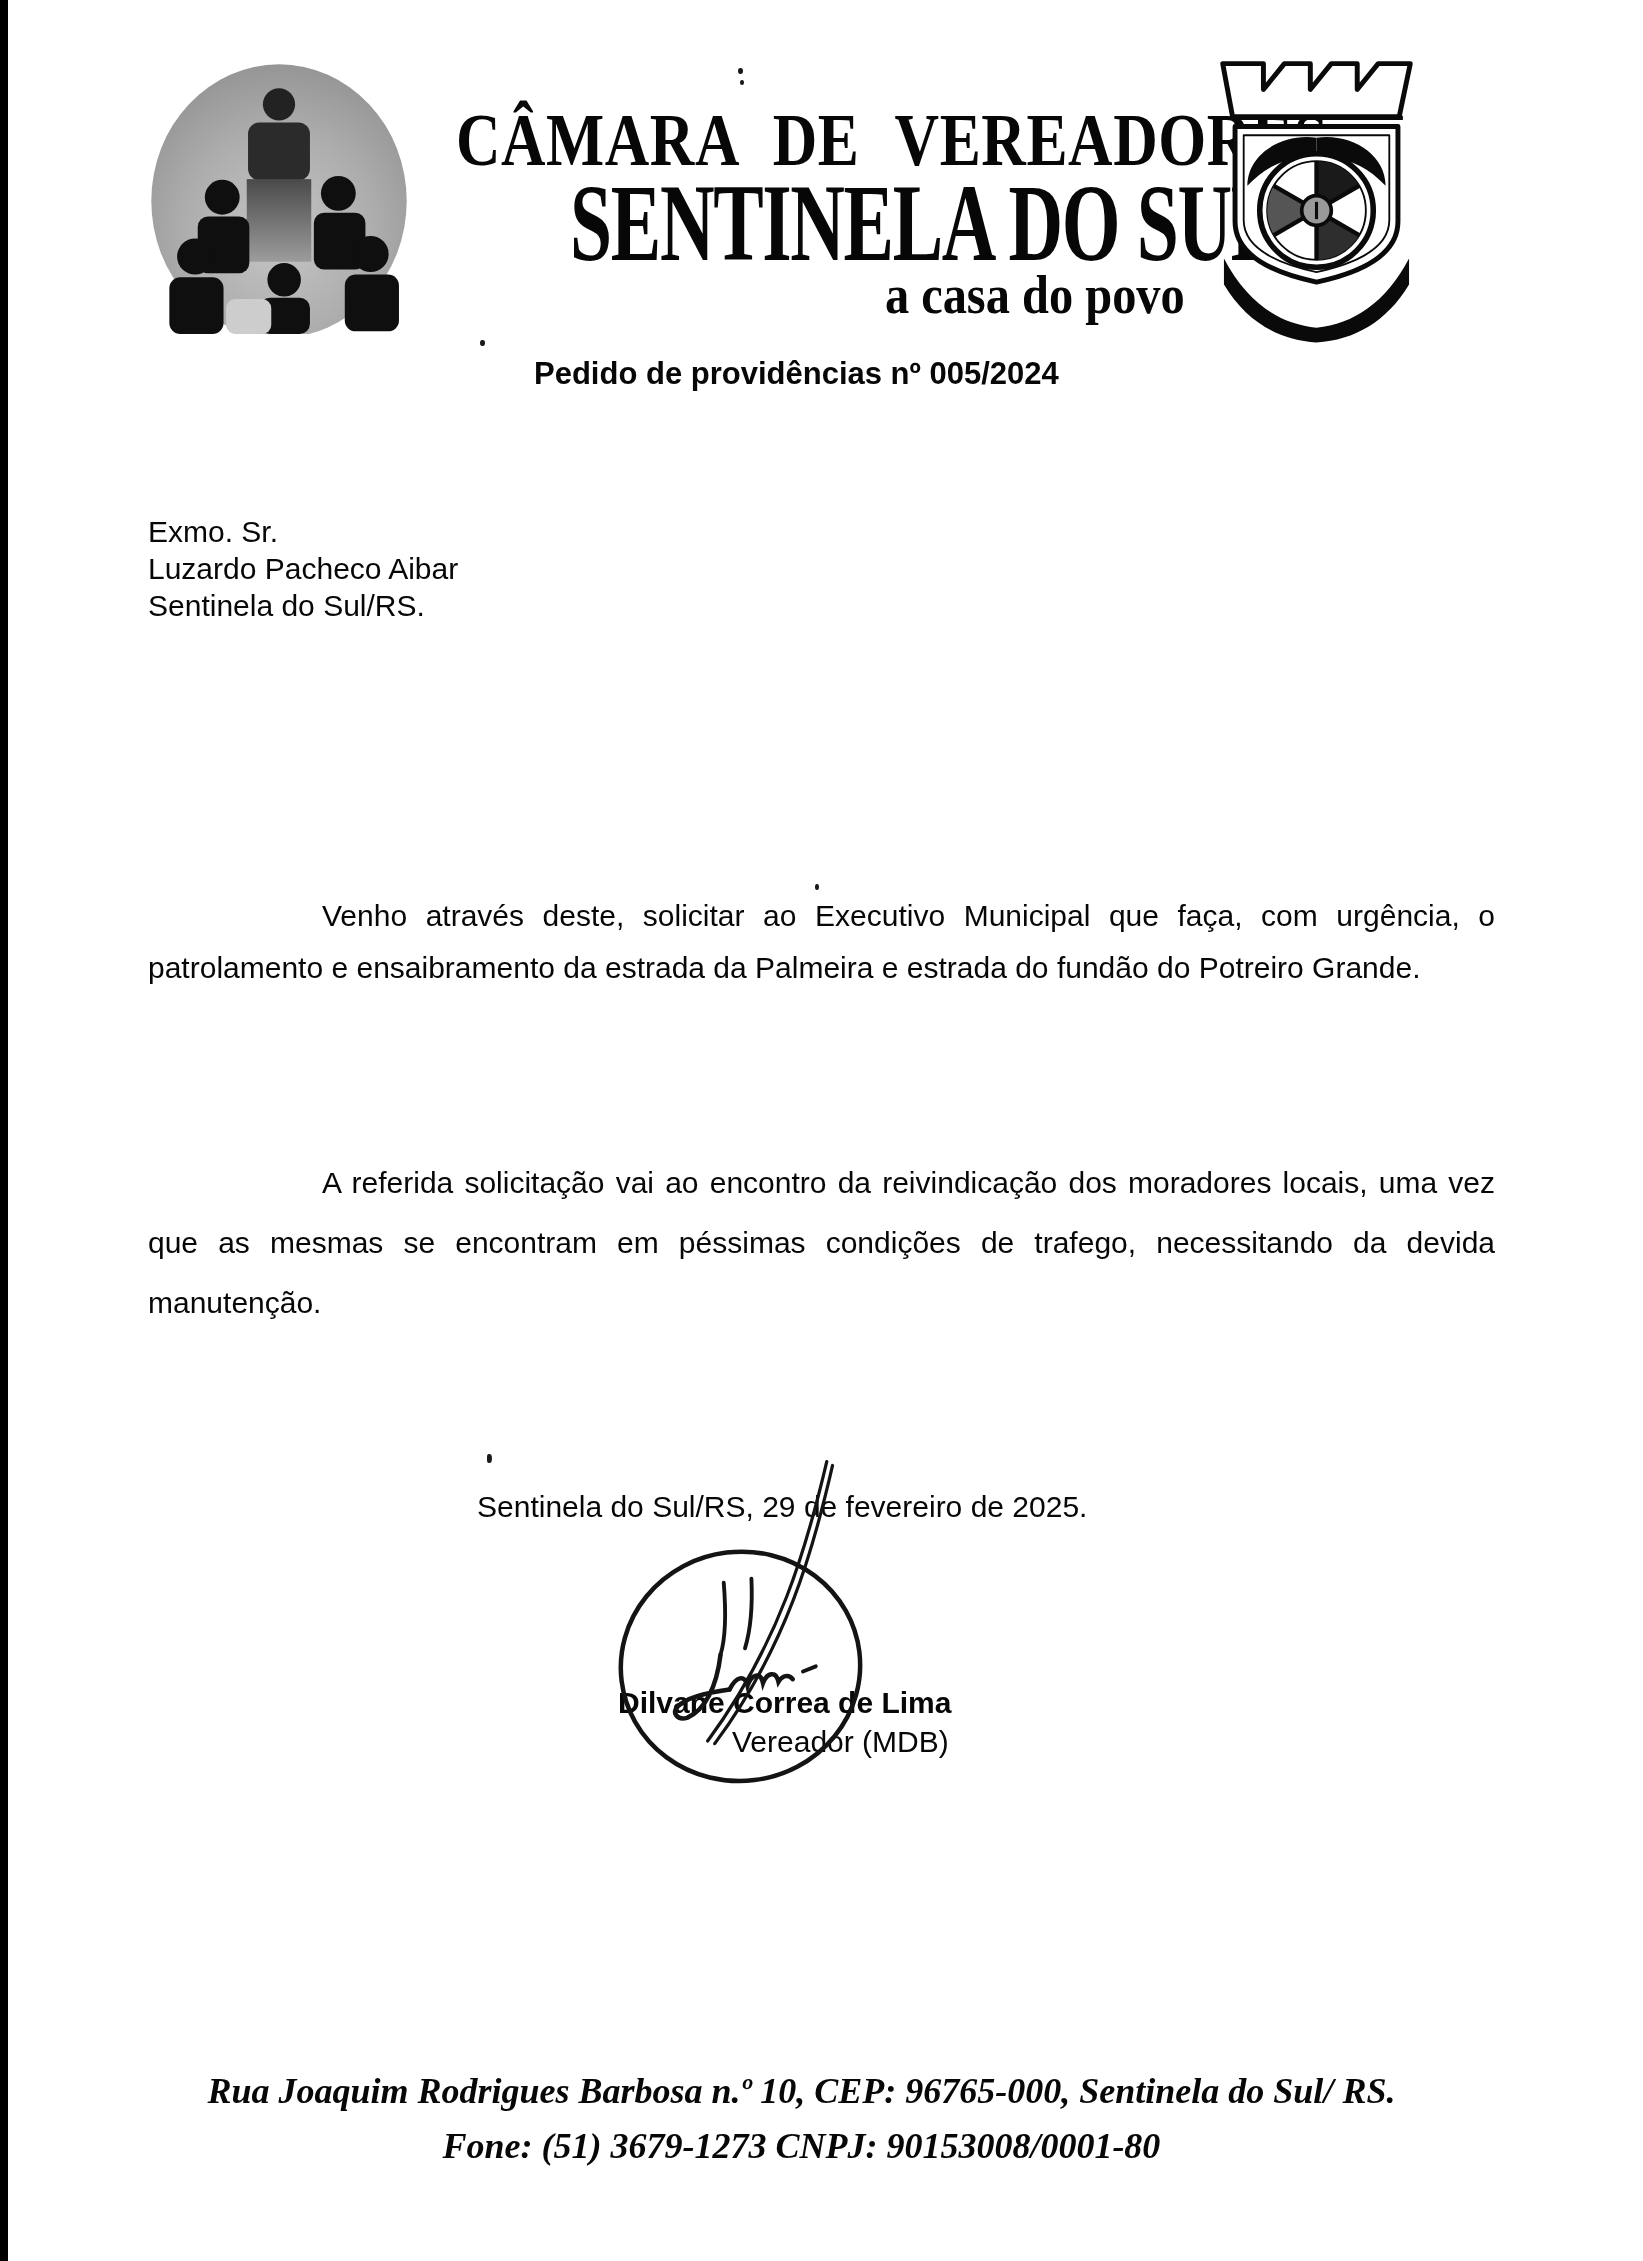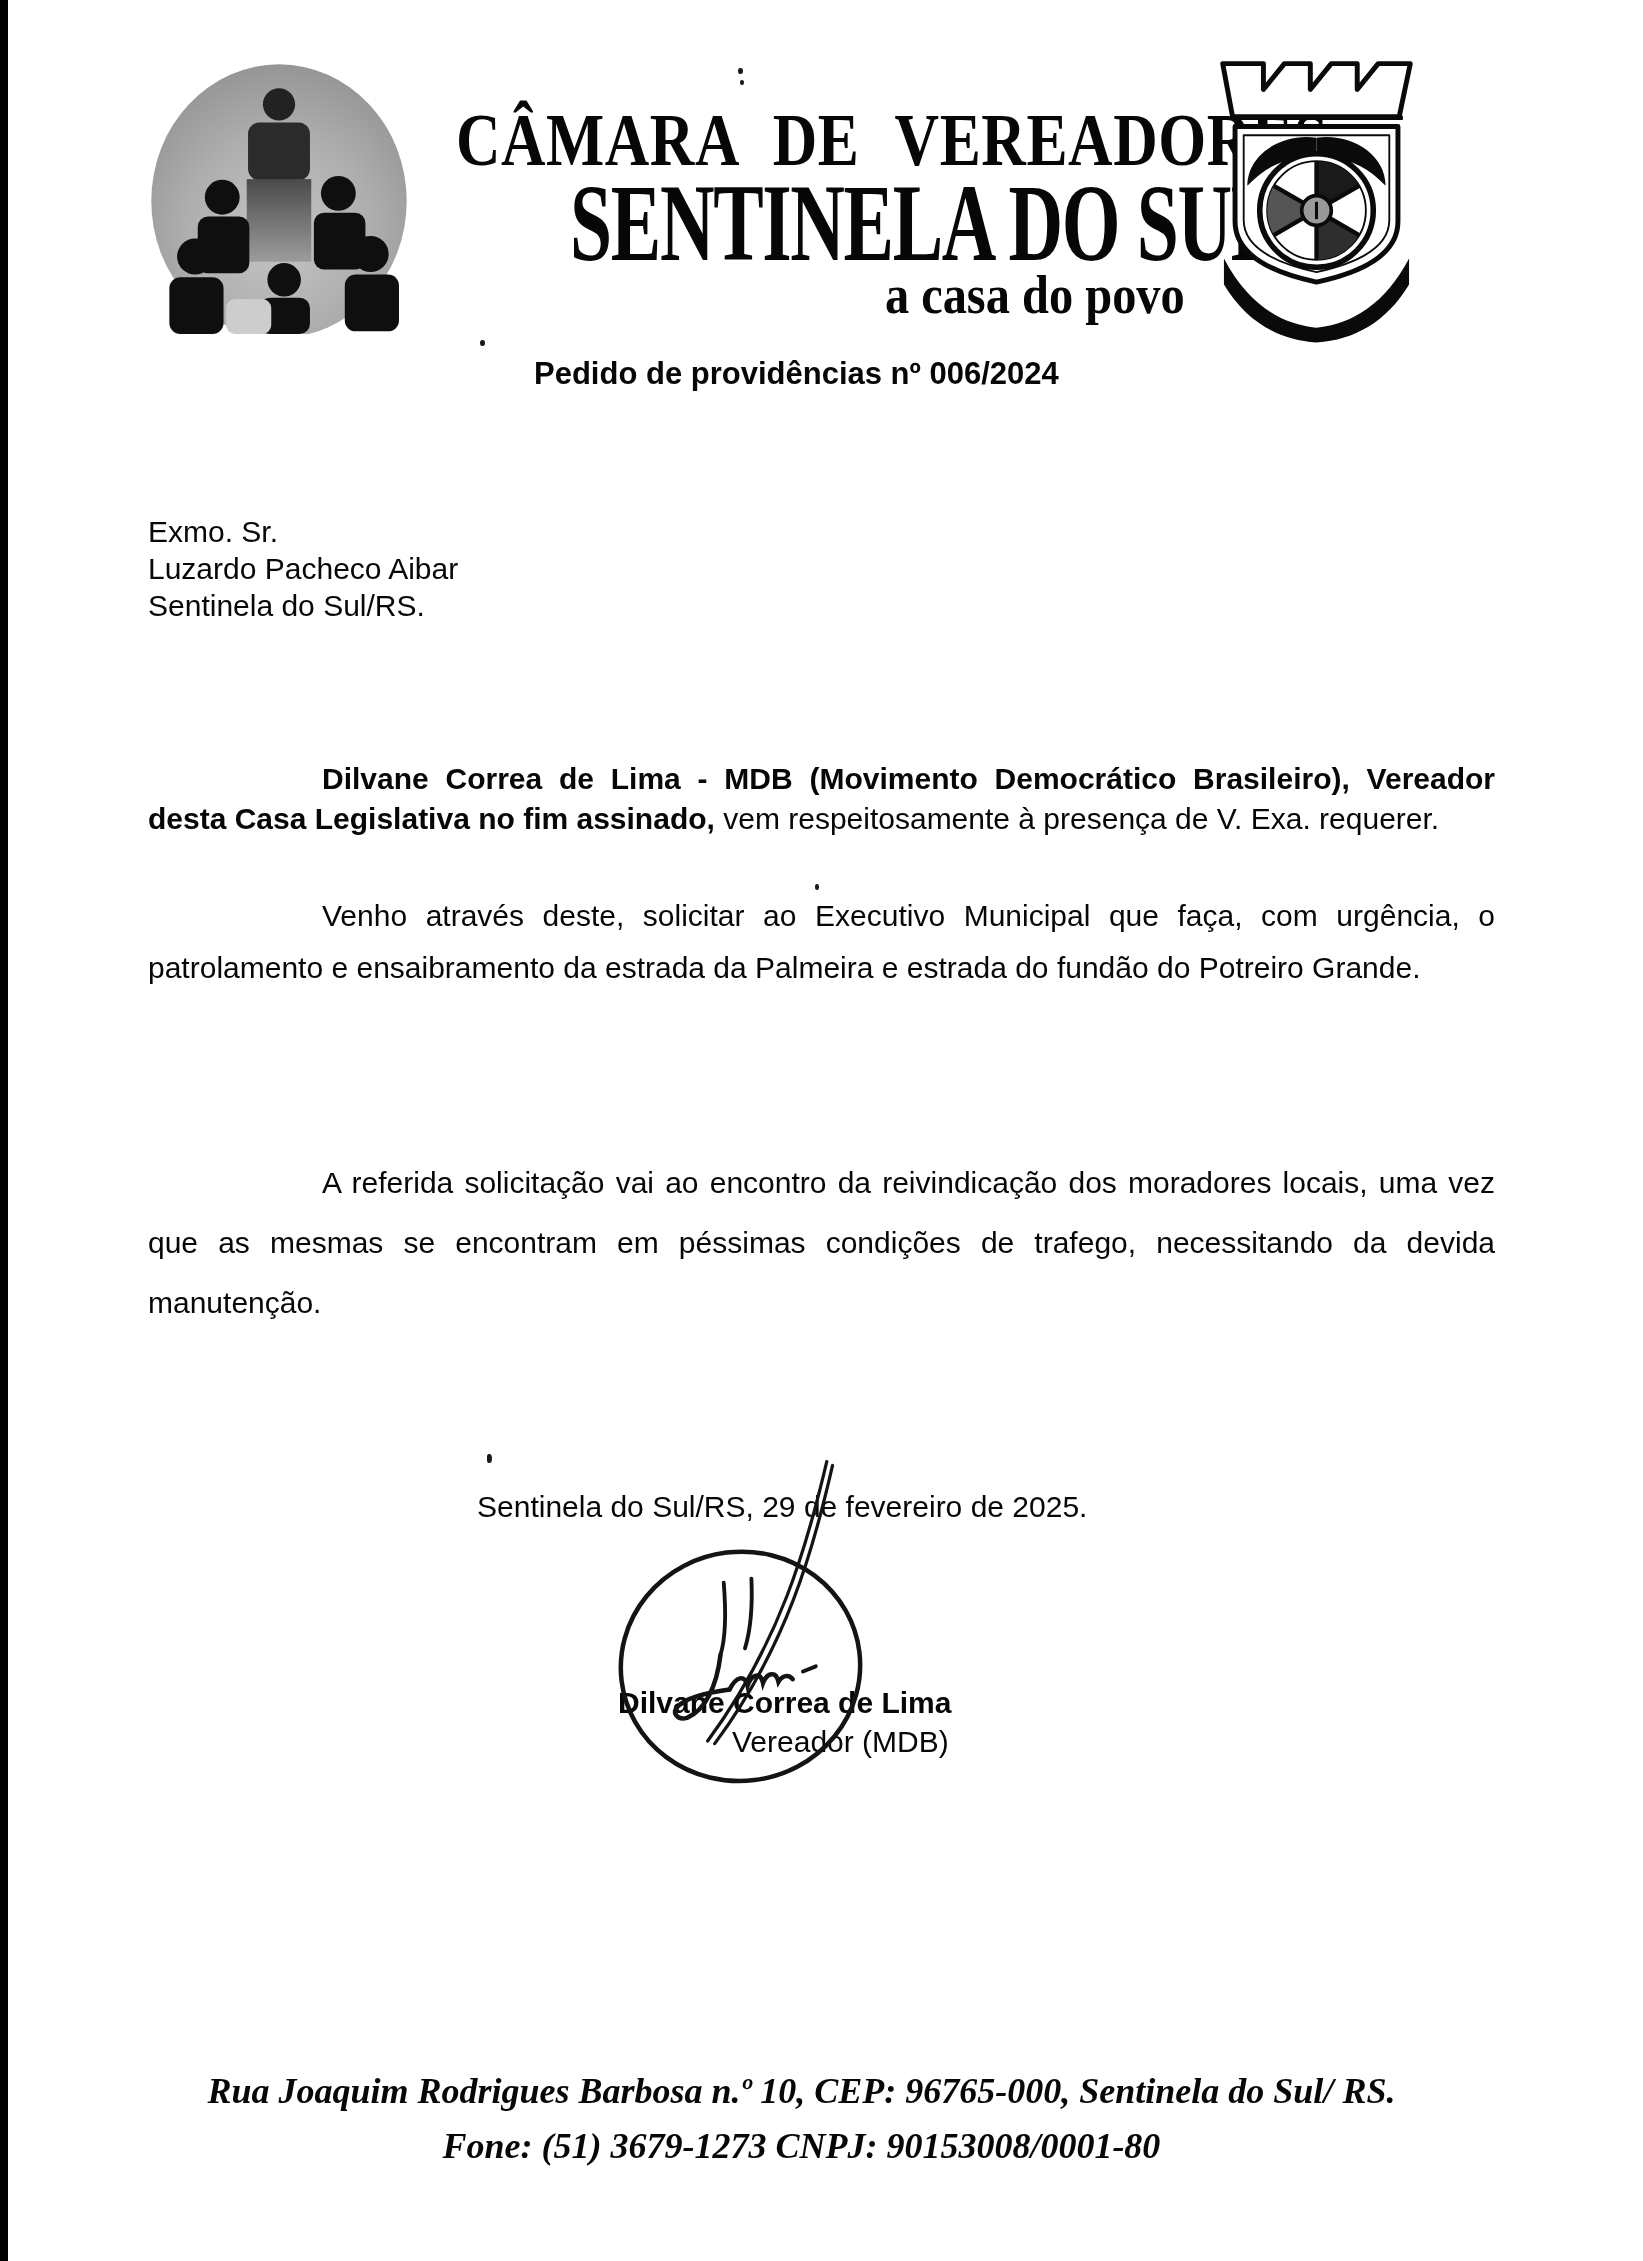--- a/index.html
+++ b/index.html
@@ -112,30 +112,29 @@
             <line x1="170" y1="252" x2="170" y2="332"></line>
           <line x1="170" y1="252" x2="101" y2="292"></line>
             <line x1="170" y1="252" x2="101" y2="212"></line>
         </g>
         <circle cx="170" cy="252" r="24" fill="#999" stroke-width="6"></circle>
         <line x1="170" y1="238" x2="170" y2="266" stroke-width="5"></line>
         <path d="M20 330 C58 402 110 436 170 442 C230 436 282 402 320 330 L320 372 C284 432 232 462 170 466 C108 462 56 432 20 372 Z" fill="#0a0a0a" stroke="none"></path>
       </g>
     </svg>
 
-    <div class="abs doc-title">Pedido de providências nº 006/2024</div>
+    <div class="abs doc-title">Pedido de providências nº 005/2024</div>
   </header>
 
   <div class="abs addressee">
     <div>Exmo. Sr.</div>
     <div>Luzardo Pacheco Aibar</div>
     <div>Sentinela do Sul/RS.</div>
   </div>
 
-  <p class="abs para para1"><b>Dilvane Correa de Lima - MDB (Movimento Democrático Brasileiro), Vereador desta Casa Legislativa no fim assinado,</b><span> vem respeitosamente à presença de V. Exa. requerer.</span></p>
 
   <p class="abs para para2">Venho através deste, solicitar ao Executivo Municipal que faça, com urgência, o patrolamento e ensaibramento da estrada da Palmeira e estrada do fundão do Potreiro Grande.</p>
 
   <p class="abs para para3">A referida solicitação vai ao encontro da reivindicação dos moradores locais, uma vez que as mesmas se encontram em péssimas condições de trafego, necessitando da devida manutenção.</p>
 
   <div class="abs date-line">Sentinela do Sul/RS, 29 de fevereiro de 2025.</div>
 
   <div class="abs sig-name">Dilvane Correa de Lima</div>
   <div class="abs sig-role">Vereador (MDB)</div>
   <svg class="abs sig-svg" width="374" height="367" viewBox="0 0 580 570">

